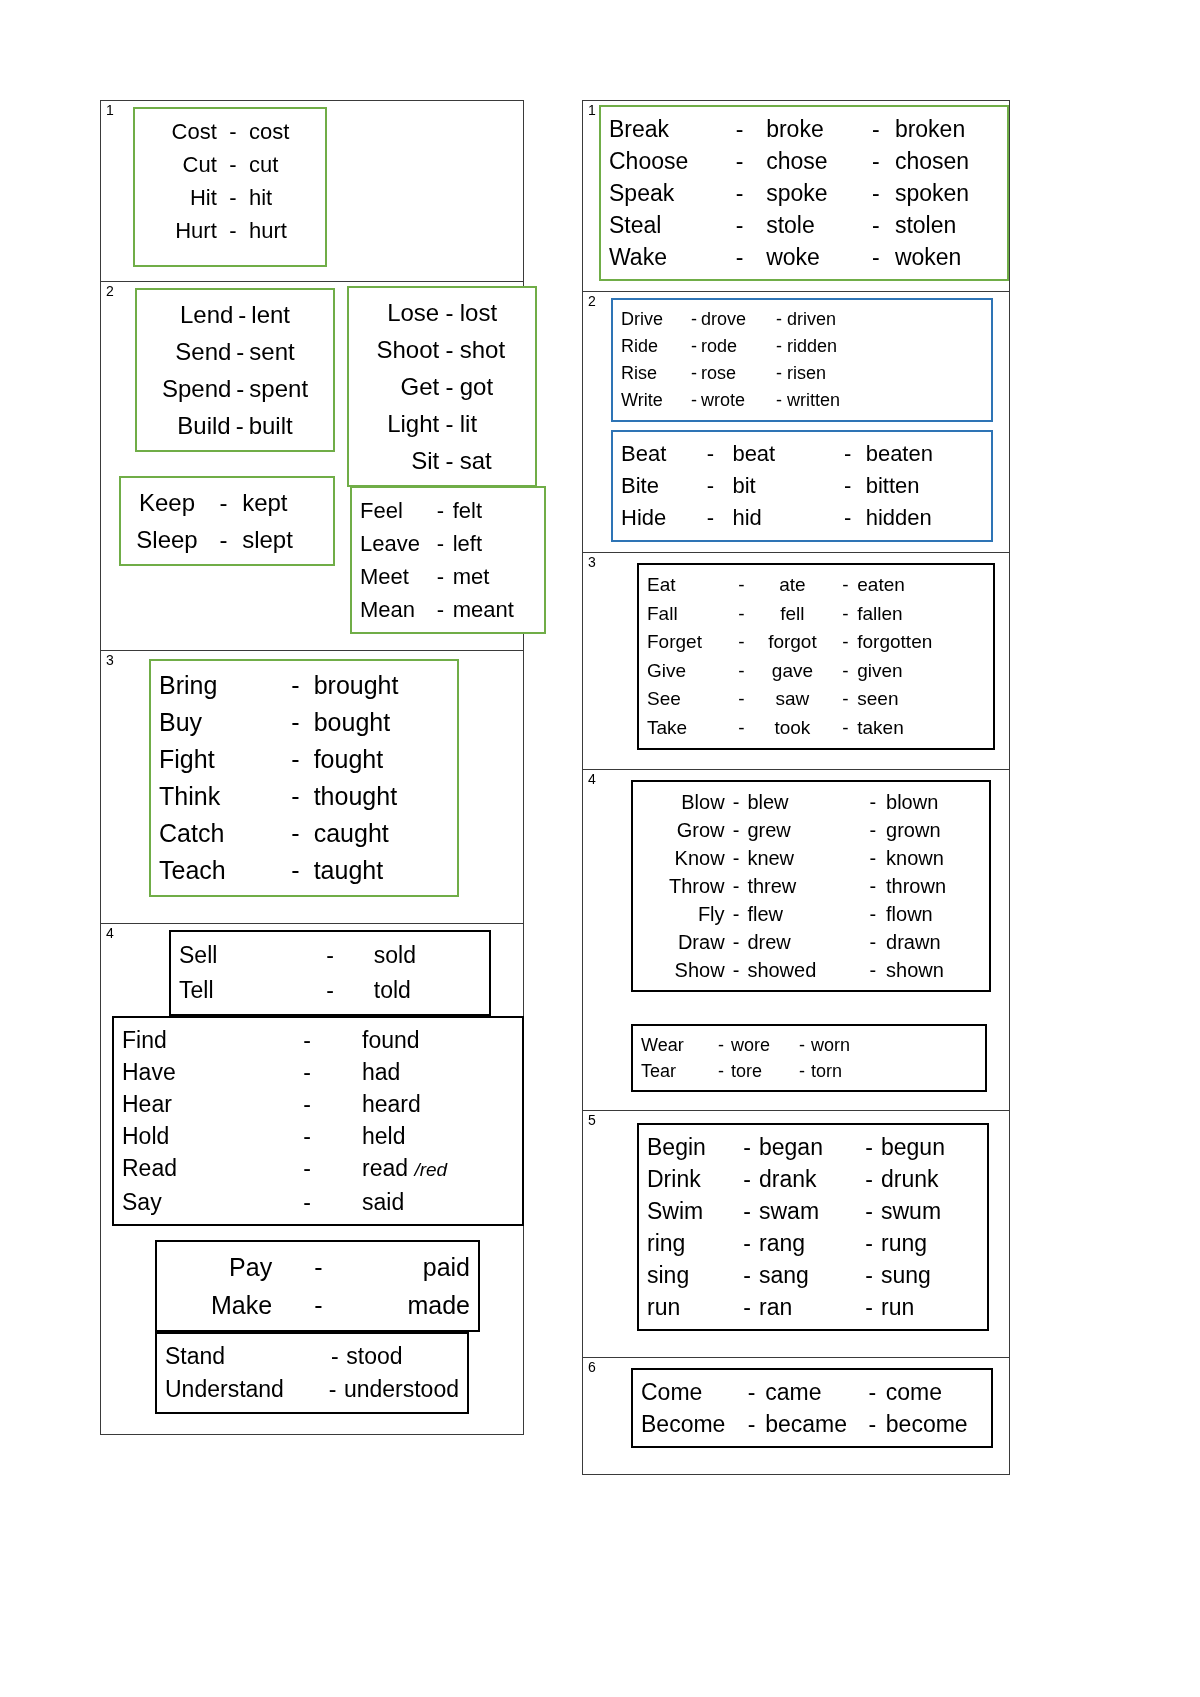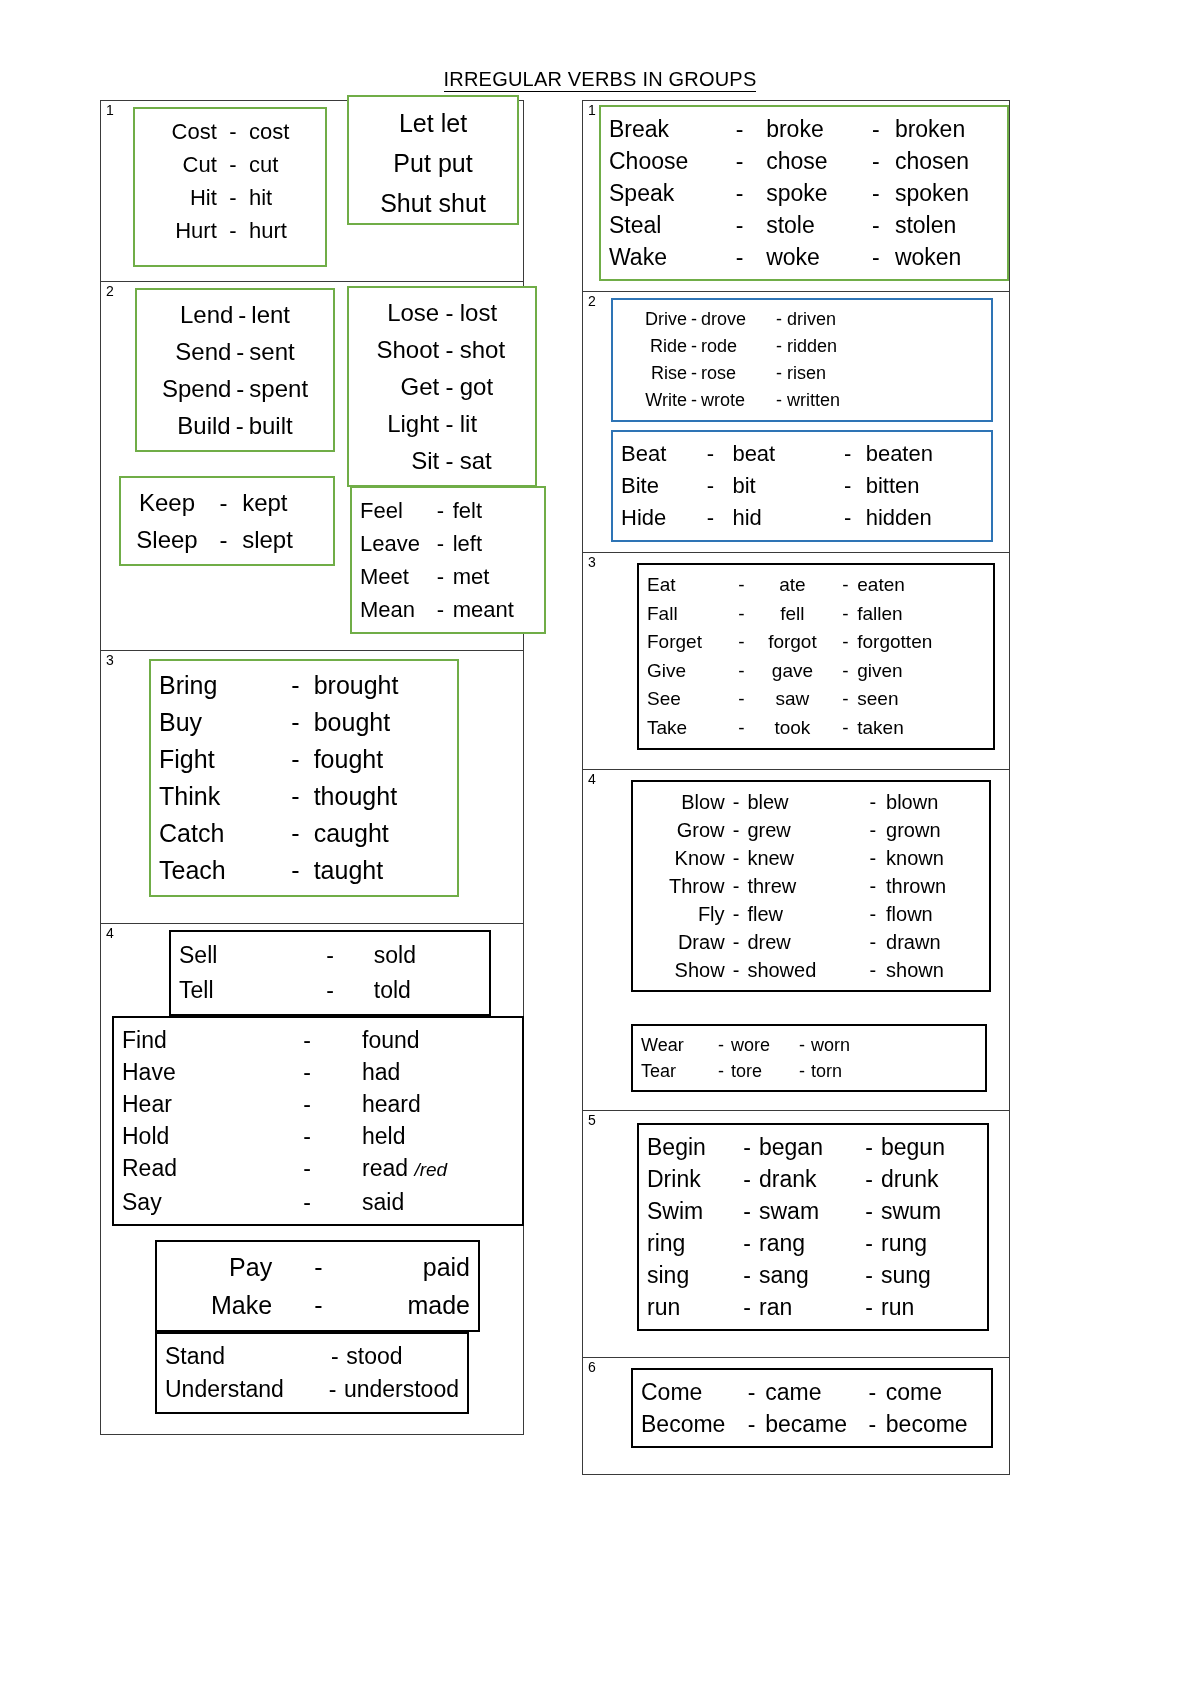--- a/index.html
+++ b/index.html
@@ -149,21 +149,21 @@
   .r1-a .row{line-height:32px;}
   .r1-a .c1{width:110px;text-align:left;}
   .r1-a .dash{width:56px;text-align:center;}
   .r1-a .c2{width:96px;text-align:left;}
   .r1-a .dash2{width:40px;text-align:center;display:inline-block;}
   .r1-a .c3{width:110px;text-align:left;}
 
   .r2-wrap{position:relative;height:250px;}
   .r2-a{position:absolute;left:22px;top:2px;width:382px;font-size:18px;}
   .r2-a .row{line-height:27px;}
-  .r2-a .c1{width:66px;text-align:right;}
+  .r2-a .c1{width:66px;text-align:left;}
   .r2-a .dash{width:14px;text-align:center;}
   .r2-a .c2{width:70px;text-align:left;}
   .r2-a .dash2{width:16px;text-align:center;display:inline-block;}
   .r2-a .c3{width:110px;text-align:left;}
   .r2-b{position:absolute;left:22px;top:134px;width:382px;font-size:22px;}
   .r2-b .row{line-height:32px;}
   .r2-b .c1{width:68px;text-align:left;}
   .r2-b .dash{width:44px;text-align:center;}
   .r2-b .c2{width:98px;text-align:left;}
   .r2-b .dash2{width:36px;text-align:center;display:inline-block;}
@@ -210,23 +210,20 @@
   .r6-a .dash{width:30px;text-align:center;}
   .r6-a .c2{width:104px;text-align:left;}
   .r6-a .dash2{width:30px;text-align:center;display:inline-block;}
   .r6-a .c3{width:108px;text-align:left;}
 </style>
 </head>
 <body>
 
 <div class="page">
 
-  <div class="doc-title">
-    <span>IRREGULAR VERBS IN GROUPS</span>
-  </div>
 
   <div class="columns">
 
     <div class="col col-left">
 
       <div class="grp">
         <span class="grp-num">1</span>
         <div class="l1-wrap">
           <div class="box l1-a">
             <div class="row">
@@ -241,34 +238,20 @@
             </div>
             <div class="row">
               <span class="c1">Hit</span>
               <span class="dash">-</span>
               <span class="c3">hit</span>
             </div>
             <div class="row">
               <span class="c1">Hurt</span>
               <span class="dash">-</span>
               <span class="c3">hurt</span>
-            </div>
-          </div>
-          <div class="box l1-b">
-            <div class="row">
-              <span class="c1">Let</span>
-              <span class="c3">let</span>
-            </div>
-            <div class="row">
-              <span class="c1">Put</span>
-              <span class="c3">put</span>
-            </div>
-            <div class="row">
-              <span class="c1">Shut</span>
-              <span class="c3">shut</span>
             </div>
           </div>
         </div>
       </div>
 
       <div class="grp">
         <span class="grp-num">2</span>
         <div class="l2-wrap">
           <div class="box l2-a">
             <div class="row">

